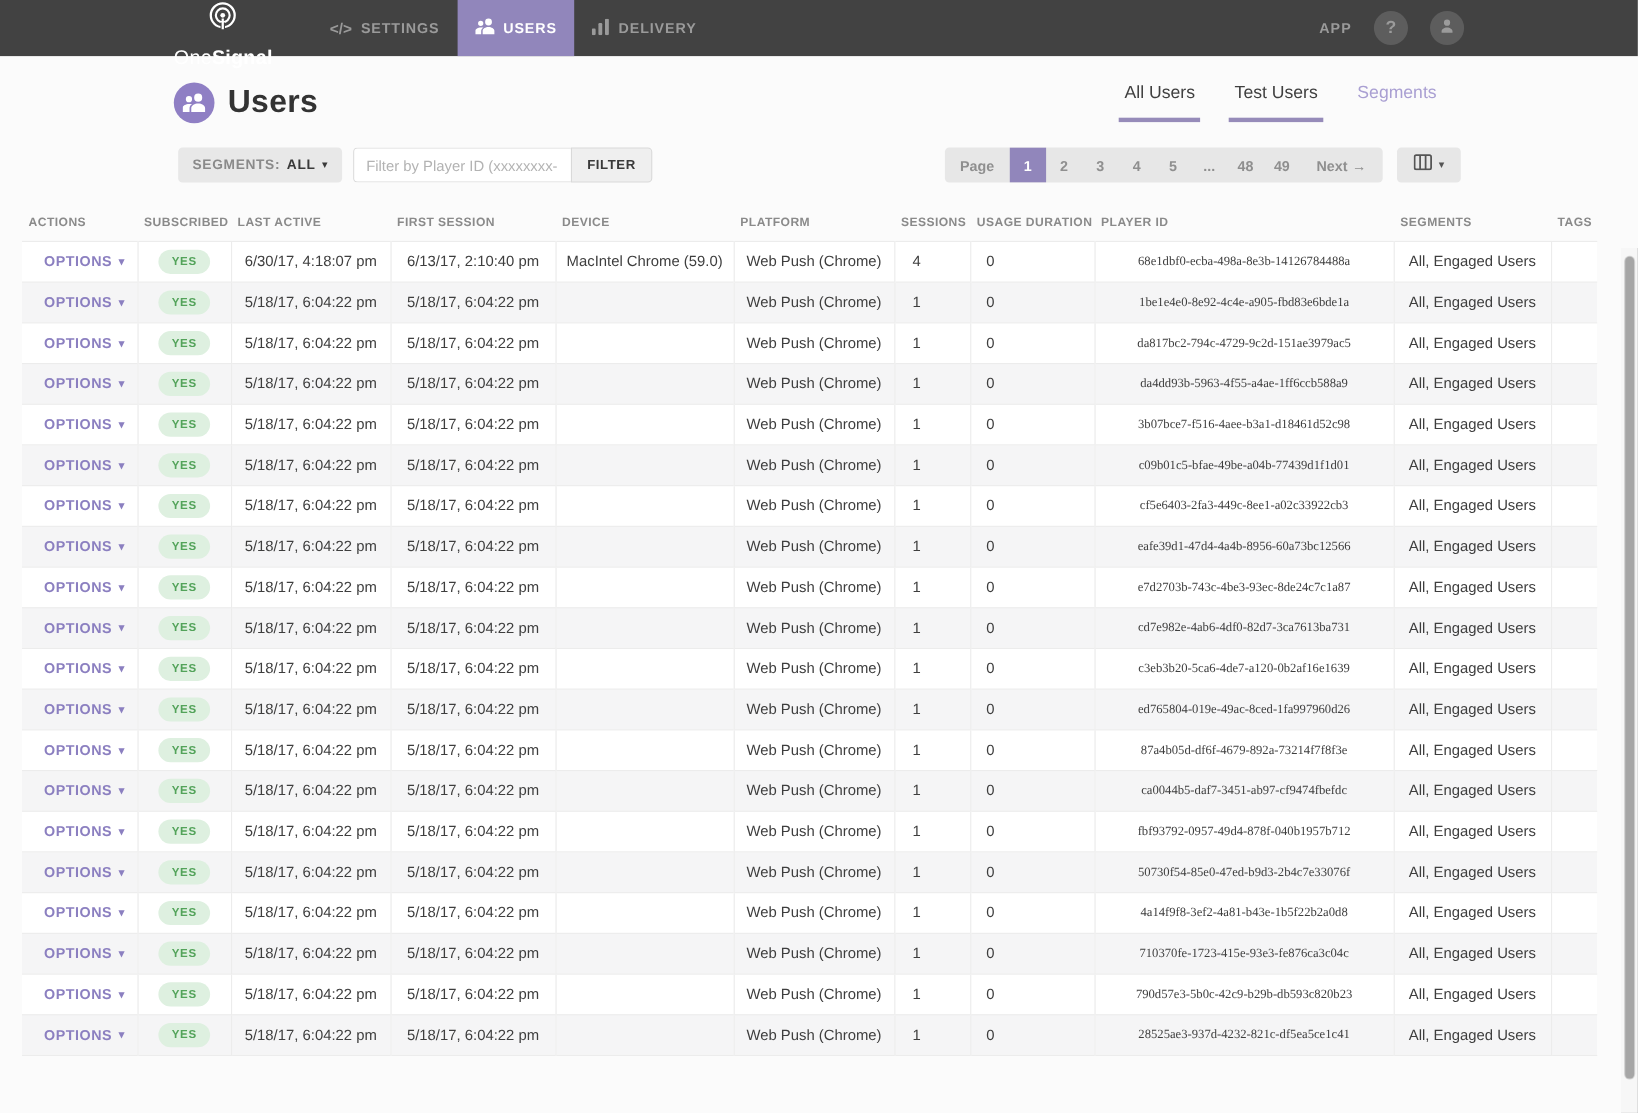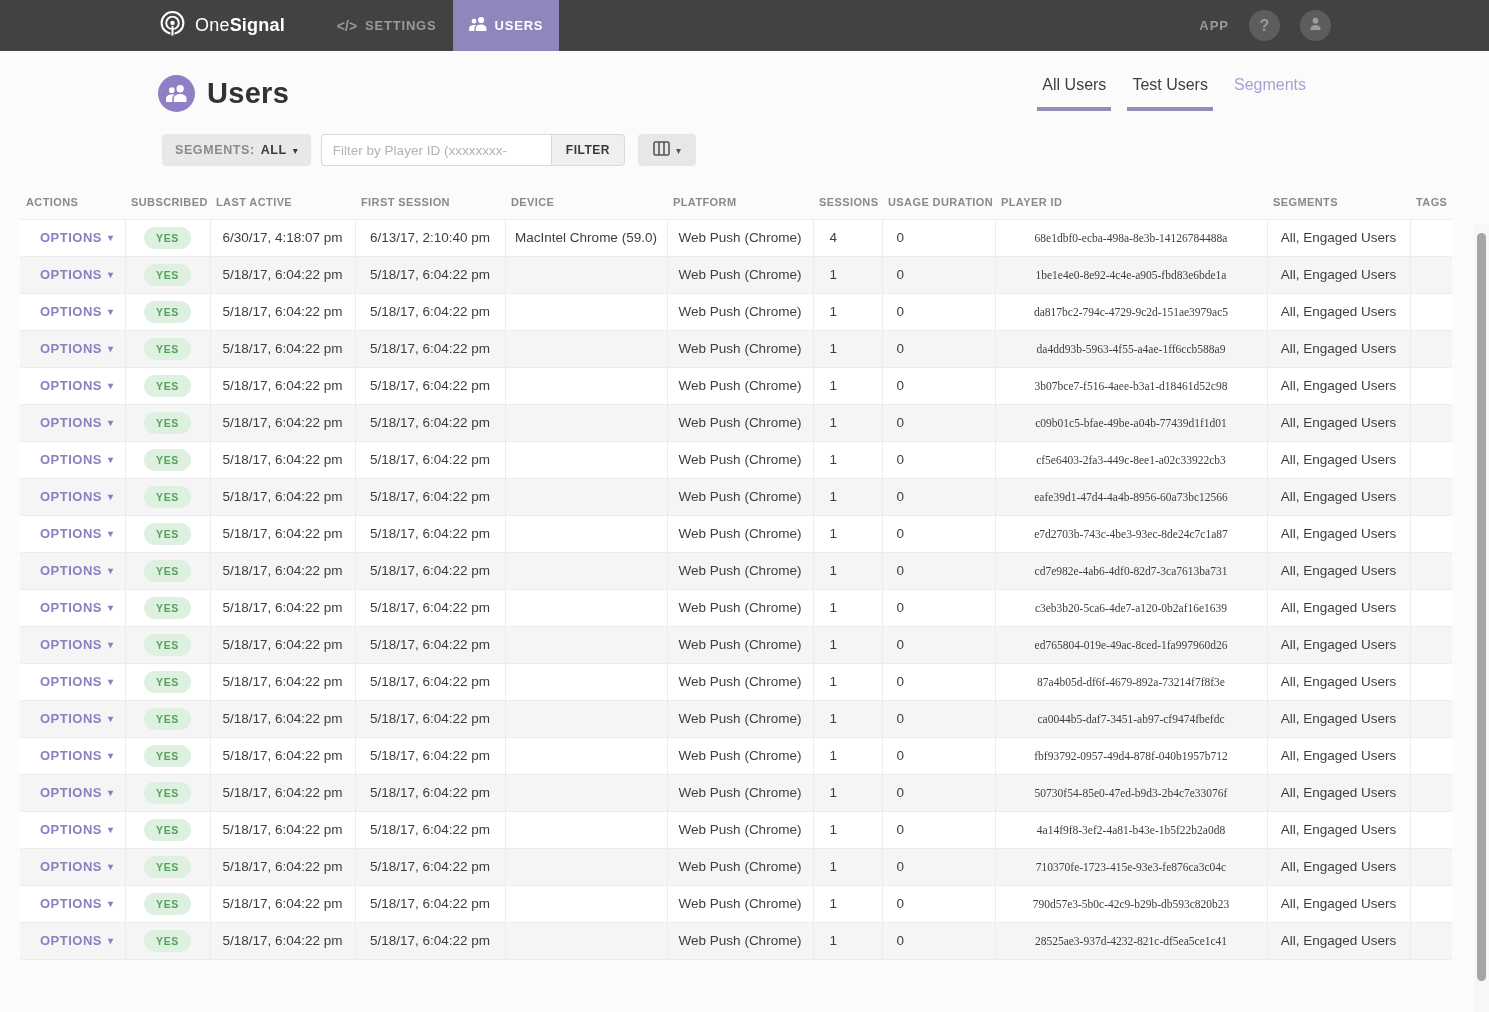--- a/index.html
+++ b/index.html
@@ -2,21 +2,21 @@
 <html><head>
 <meta charset="utf-8">
 <style>
   * { margin:0; padding:0; box-sizing:border-box; }
   html,body { width:1489px; height:1012px; overflow:hidden;
     font-family:"Liberation Sans", sans-serif; background:#fbfbfb; }
 
   
   .navbar { height:51px; background:#424242; display:flex; align-items:stretch;
     padding-left:158px; padding-right:158px; }
-  .brand { display:flex; align-items:center; gap:8px; margin-right:36px; }
+  .brand { display:flex; align-items:center; gap:8px; margin-right:36px;flex-direction:column; }
   .brand-name { color:#fff; font-size:18px; letter-spacing:.2px; }
   .brand-name b { font-weight:bold; }
   .nav-item { display:flex; align-items:center; gap:8px; padding:0 16px;
     color:#9a9a9a; font-size:13px; font-weight:bold; letter-spacing:.8px; cursor:pointer; }
   .nav-item svg { fill:#9a9a9a; }
   .nav-item.active { background:#9186bb; color:#fff; }
   .nav-item.active svg { fill:#fff; }
   .nav-code { font-size:14px; font-weight:bold; letter-spacing:0; }
   .nav-right { margin-left:auto; display:flex; align-items:center; gap:20px; }
   .nav-app { color:#9a9a9a; font-size:13px; font-weight:bold; letter-spacing:1px; }
@@ -24,35 +24,35 @@
     display:flex; align-items:center; justify-content:center; color:#9b9b9b;
     font-size:16px; font-weight:bold; cursor:pointer; }
   .nav-circle svg { fill:#9b9b9b; }
 
   
   .page-header { display:flex; align-items:center; padding:24px 171px 0 158px; }
   .title-icon { width:37px; height:37px; border-radius:50%; background:#8f7fc4;
     display:flex; align-items:center; justify-content:center; margin-right:12px; }
   .title-icon svg { fill:#fff; }
   .page-title { font-size:29px; font-weight:bold; color:#333; letter-spacing:.3px; }
-  .tabs { margin-left:auto; display:flex; gap:2px; }
+  .tabs { margin-left:auto; display:flex; gap:12px; }
   .tab { font-size:16px; color:#3f3f3f; padding:0 5px 13px 5px; margin:0 7px;
     cursor:pointer; border-bottom:4px solid transparent; }
   .tab.underlined { border-bottom-color:#968bb9; }
   .tab.muted { color:#a99fd2; }
 
   
   .toolbar { display:flex; align-items:center; padding:22px 161px 0 162px; }
   .seg-btn { height:32px; background:#e8e8e8; border-radius:4px; display:flex;
     align-items:center; padding:0 13px; gap:6px; cursor:pointer; }
   .seg-label { font-size:12.5px; font-weight:bold; color:#8a8a8a; letter-spacing:.6px; }
   .seg-value { font-size:12.5px; font-weight:bold; color:#3a3a3a; letter-spacing:.6px; }
   .caret { font-size:10px; color:#3a3a3a; }
   .filter-group { display:flex; margin-left:10px; }
-  .filter-input { width:230px; height:32px; border:1px solid #d9d9d9; border-right:none;
+  .filter-input { width:198px; height:32px; border:1px solid #d9d9d9; border-right:none;
     border-radius:4px 0 0 4px; padding:0 11px; font-size:13.5px; color:#444;
     font-family:"Liberation Sans", sans-serif; background:#fff; outline:none; }
   .filter-input::placeholder { color:#b3b3b3; }
   .filter-btn { height:32px; border:1px solid #d9d9d9; border-radius:0 4px 4px 0;
     background:#efefef; padding:0 14px; font-size:12px; font-weight:bold; color:#3a3a3a;
     letter-spacing:.5px; cursor:pointer; font-family:"Liberation Sans", sans-serif; }
   .pager { margin-left:auto; height:32px; background:#e7e7e7; border-radius:4px;
     display:flex; align-items:stretch; overflow:hidden; }
   .pager-label { display:flex; align-items:center; padding:0 14px; font-size:13px;
     font-weight:bold; color:#8f8f8f; }
@@ -118,20 +118,30 @@
     <span>SETTINGS</span>
   </div>
   <div class="nav-item active">
     <span>
       <svg width="18" height="16" viewBox="0 0 20 18">
           <path d="M13.5 8a3.5 3.5 0 100-7 3.5 3.5 0 000 7zm0 1.5c-3 0-6 1.7-6 4V17h12v-3.5c0-2.3-3-4-6-4zM5.5 8.5a2.7 2.7 0 100-5.4 2.7 2.7 0 000 5.4zM6.3 10a7.3 7.3 0 00-.8 0c-2.6 0-5.5 1.4-5.5 3.4V17h6v-3.5c0-1.3.9-2.6 2.3-3.5z"></path>
         </svg>
     </span>
     <span>USERS</span>
   </div>
+  <div class="nav-item">
+    <span>
+      <svg width="16" height="15" viewBox="0 0 16 15">
+          <rect x="0" y="9" width="3.5" height="6" rx="1"></rect>
+          <rect x="6" y="4" width="3.5" height="11" rx="1"></rect>
+          <rect x="12" y="0" width="3.5" height="15" rx="1"></rect>
+        </svg>
+    </span>
+    <span>DELIVERY</span>
+  </div>
   <div class="nav-right">
     <span class="nav-app">APP</span>
     <span class="nav-circle">
         <span>?</span>
       </span>
     <span class="nav-circle">
       <span>
         <svg width="17" height="17" viewBox="0 0 24 24">
             <path d="M12 12a4 4 0 100-8 4 4 0 000 8zm0 2c-3.9 0-7 2.2-7 5v2h14v-2c0-2.8-3.1-5-7-5z"></path>
           </svg>
@@ -156,20 +166,45 @@
 
 <div class="toolbar">
   <div class="seg-btn">
     <span class="seg-label">SEGMENTS:</span>
     <span class="seg-value">ALL</span>
     <span class="caret">▾</span>
   </div>
   <div class="filter-group">
     <input class="filter-input" type="text" placeholder="Filter by Player ID (xxxxxxxx-" style="">
     <button class="filter-btn">FILTER</button>
+  </div>
+  <div class="pager">
+    <span class="pager-label">Page</span>
+    <span class="page-group">
+
+        <span class="page-btn active">1</span>
+
+        <span class="page-btn">2</span>
+
+        <span class="page-btn">3</span>
+
+        <span class="page-btn">4</span>
+
+        <span class="page-btn">5</span>
+
+        <span class="page-btn">...</span>
+
+        <span class="page-btn">48</span>
+
+        <span class="page-btn">49</span>
+      </span>
+    <span class="next-btn">
+      <span>Next</span>
+      <span>→</span>
+    </span>
   </div>
   <div class="cols-btn">
     <span>
       <svg width="17" height="15" viewBox="0 0 17 15" fill="none" stroke-width="1.6">
         <rect x="1" y="1" width="15" height="13" rx="1.5"></rect>
         <line x1="6" y1="1" x2="6" y2="14"></line>
           <line x1="11" y1="1" x2="11" y2="14"></line>
       </svg>
     </span>
     <span class="caret">▾</span>

